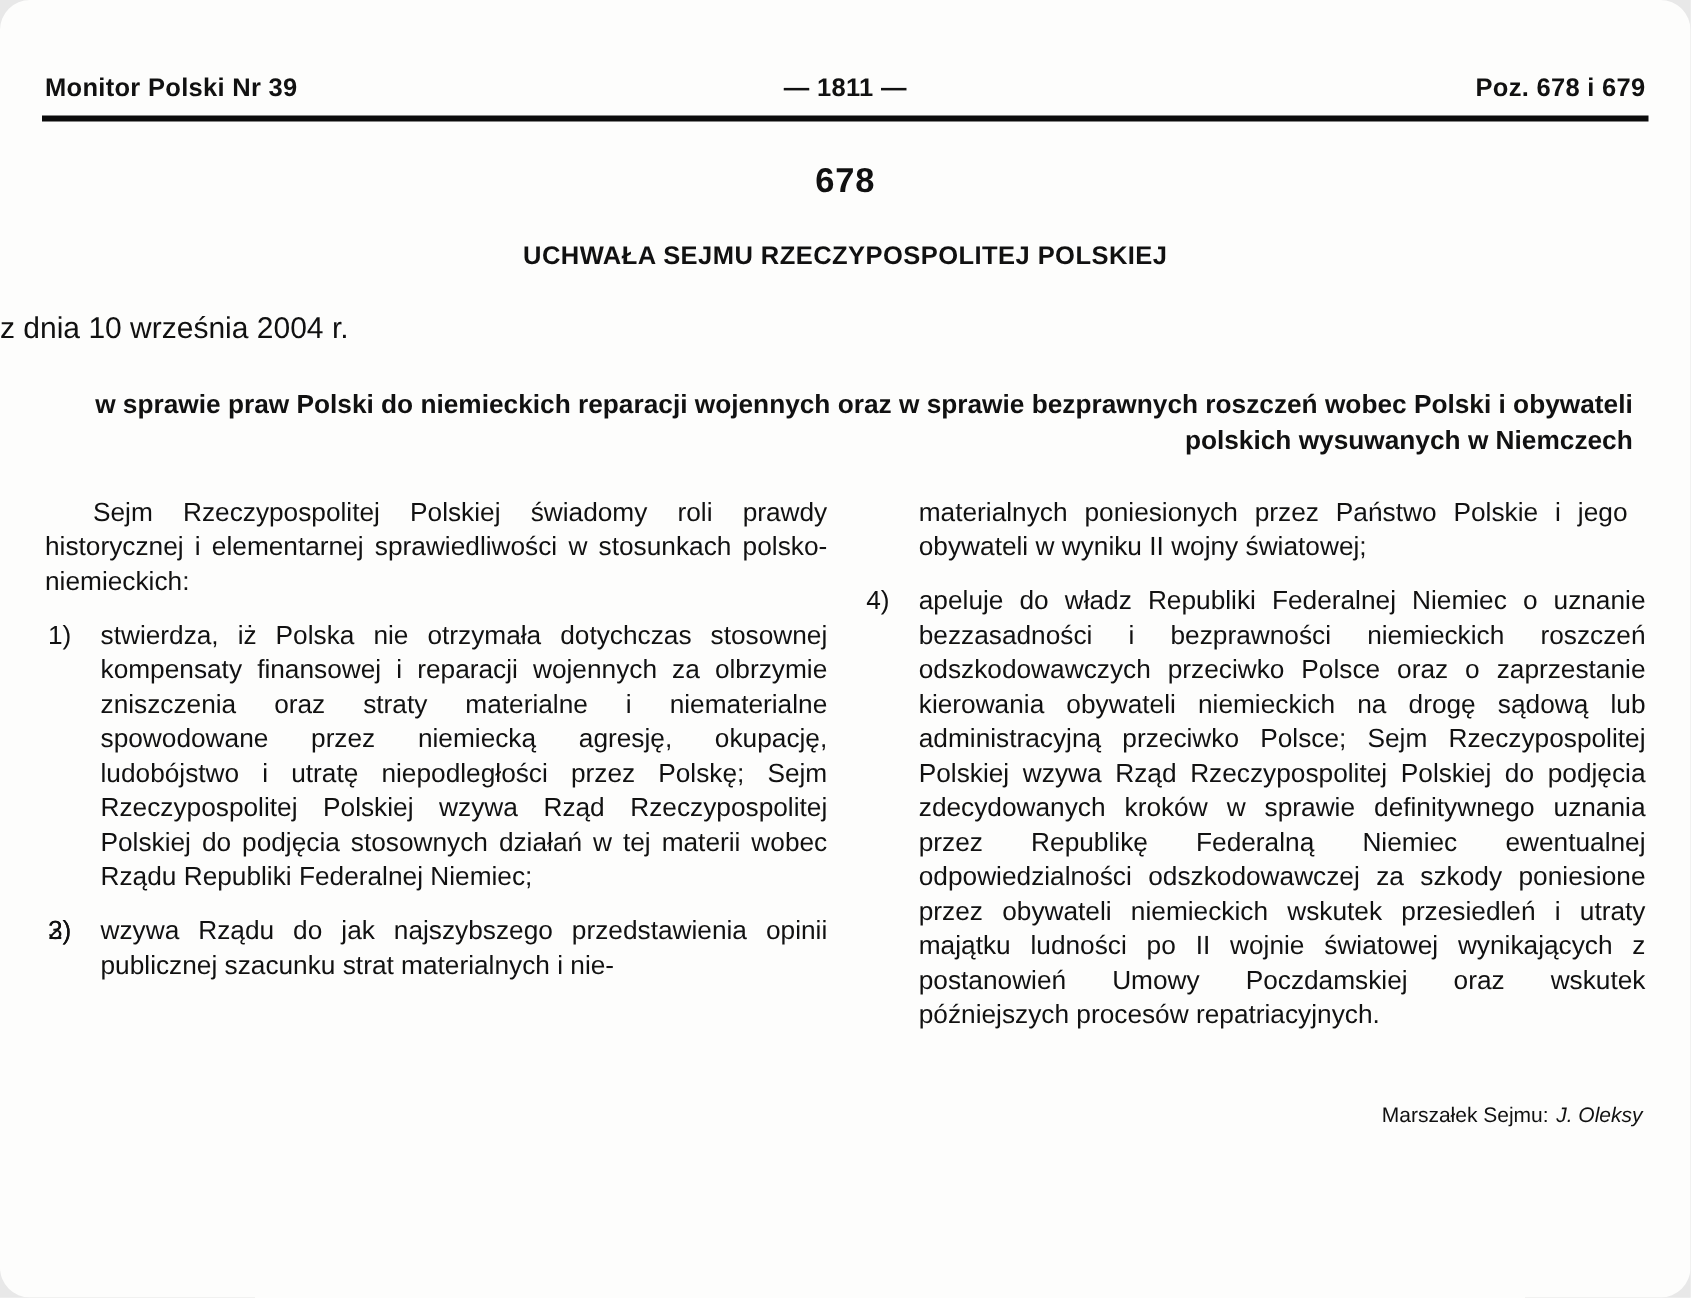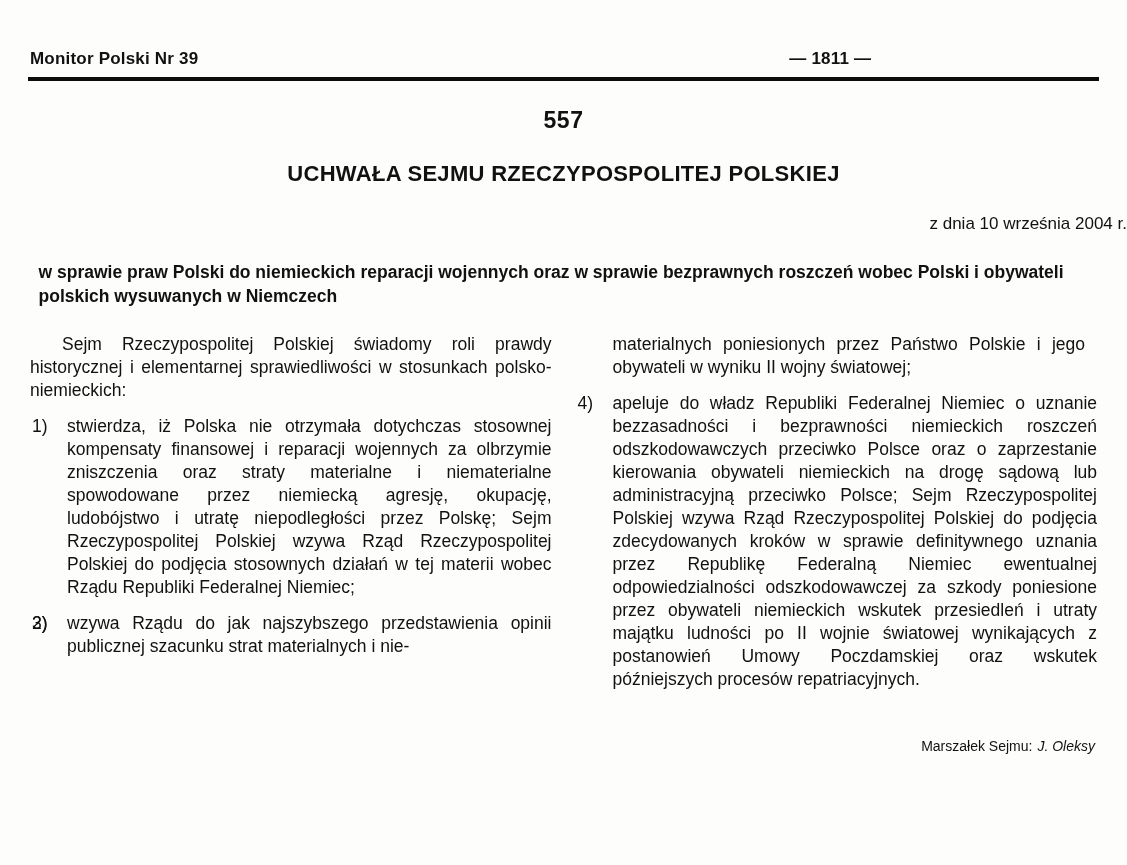--- a/index.html
+++ b/index.html
@@ -6,20 +6,21 @@
   html, body { margin: 0; padding: 0; background: #e8e8e8; }
   .page {
     width: 1127px;
     height: 865px;
     margin: 0 auto;
     background: #fdfdfc;
     color: #111;
     font-family: "Liberation Sans", "DejaVu Sans", sans-serif;
     position: relative;
     overflow: hidden;
+    border-radius: 20px;
   }
   .running-head {
     display: flex;
     justify-content: space-between;
     align-items: baseline;
     padding: 31px 30px 0 30px;
     font-size: 17px;
     font-weight: 700;
     letter-spacing: 0.2px;
   }
@@ -33,33 +34,32 @@
   }
   .act-number {
     text-align: center;
     font-size: 23px;
     font-weight: 700;
     margin-top: 26px;
     letter-spacing: 0.5px;
   }
   .act-title {
     text-align: center;
-    font-size: 22px;
+    font-size: 17px;
     font-weight: 700;
     margin-top: 27px;
     letter-spacing: 0.3px;
   }
   .act-date {
-    text-align: right;
-    font-size: 17px;
+    text-align: left;
+    font-size: 20px;
     margin-top: 27px;
-    padding-left: 20px;
   }
   .act-subject {
-    text-align: left;
+    text-align: right;
     font-size: 17.5px;
     font-weight: 700;
     line-height: 24px;
     margin: 26px auto 0 auto;
     max-width: 1050px;
   }
   .body-cols {
     display: flex;
     gap: 24px;
     padding: 25px 30px 0 30px;
@@ -95,25 +95,26 @@
   .signature .sig-name { font-style: italic; padding-left: 5px; }
 </style>
 </head>
 <body>
 
 <div class="page">
 
   <div class="running-head">
     <span class="rh-left">Monitor Polski Nr 39</span>
     <span class="rh-center">— 1811 —</span>
+    <span class="rh-right">Poz. 678 i 679</span>
   </div>
 
   <div class="head-rule"></div>
 
-  <div class="act-number">557</div>
+  <div class="act-number">678</div>
 
   <div class="act-title">UCHWAŁA SEJMU RZECZYPOSPOLITEJ POLSKIEJ</div>
 
   <div class="act-date">z dnia 10 września 2004 r.</div>
 
   <div class="act-subject">w sprawie praw Polski do niemieckich reparacji wojennych oraz w sprawie bezprawnych roszczeń wobec Polski i obywateli polskich wysuwanych w Niemczech</div>
 
   <div class="body-cols">
 
     <div class="col">

